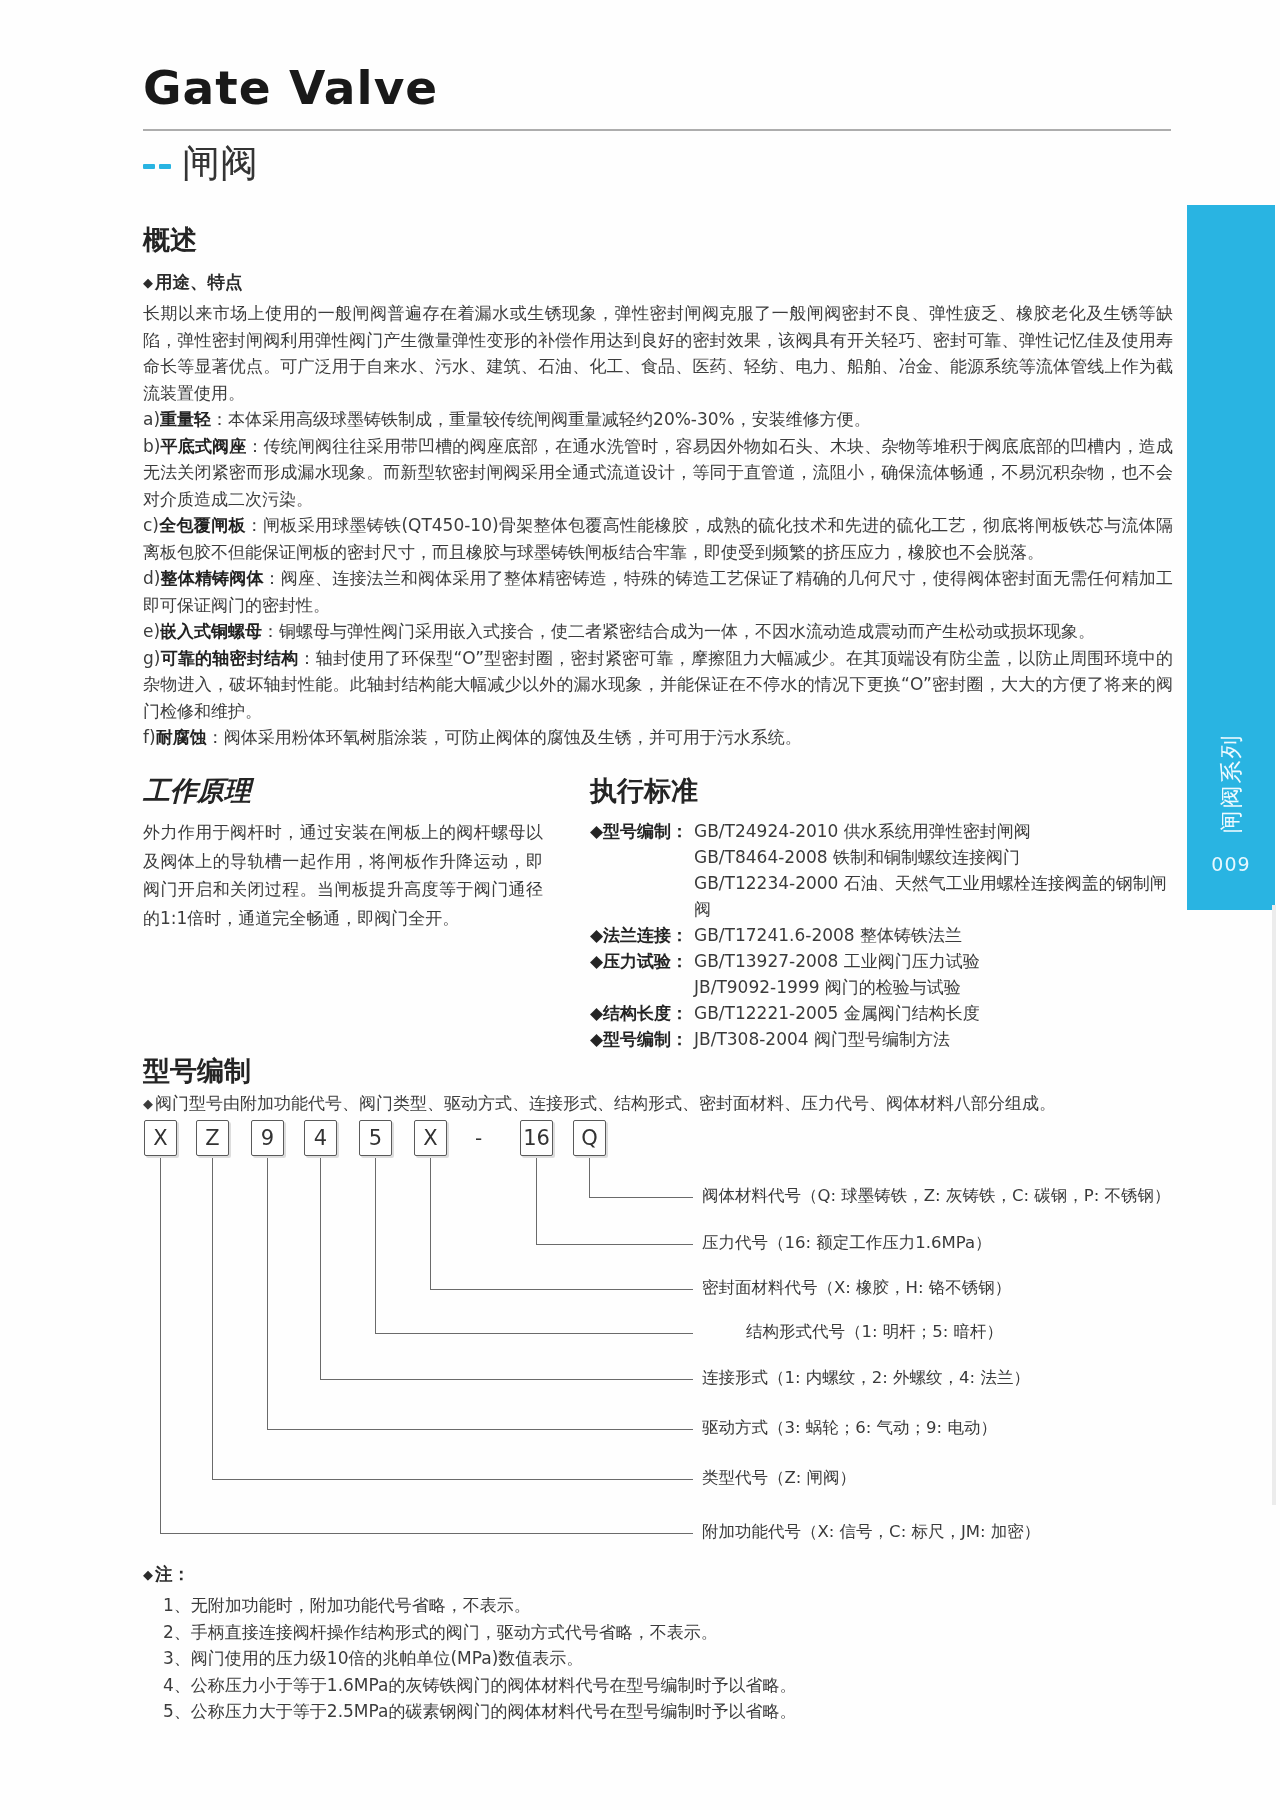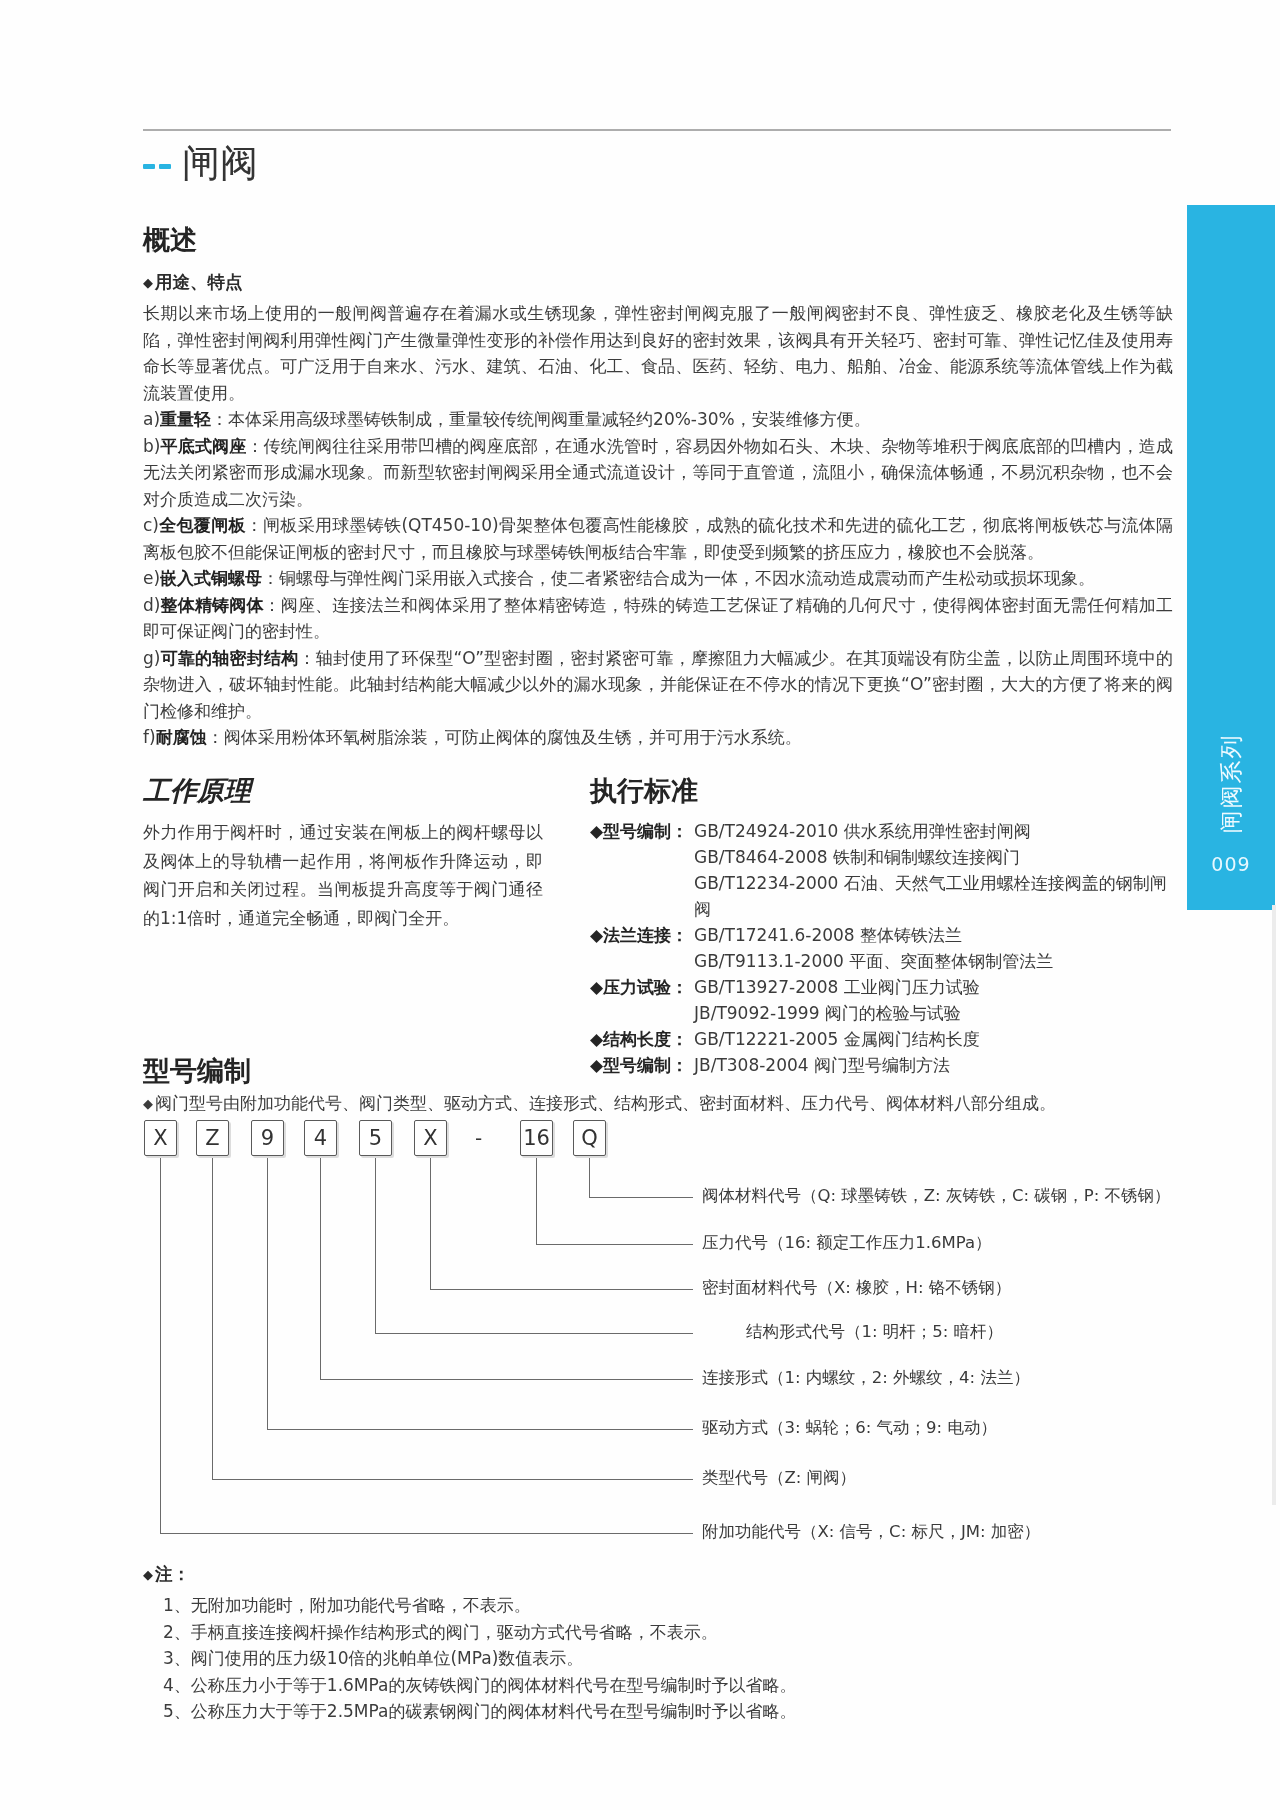--- a/index.html
+++ b/index.html
@@ -54,39 +54,40 @@
   .side-tab-textwrap{position:absolute;left:0;right:0;top:528px;height:100px;display:flex;align-items:center;justify-content:center;}
   .side-tab-text{transform:rotate(-90deg);white-space:nowrap;color:#eefaff;font-size:23px;letter-spacing:2px;}
   .side-tab-num{position:absolute;left:0;right:0;top:648px;text-align:center;color:#e8f8ff;font-size:19px;letter-spacing:1px;}
   .edge-shade{left:1272px;top:905px;width:4px;height:600px;background:#ececec;}
 </style>
 </head>
 <body>
 
 <div class="page">
 
+  <div class="abs title-en">Gate Valve</div>
   <div class="abs title-rule"></div>
   <div class="abs title-zh-row">
     <span class="dashes">
         <span class="dash"></span>
         <span class="dash"></span>
       </span>
     <span class="title-zh">闸阀</span>
   </div>
 
   <div class="abs h-big" style="left:143px;top:222px;">概述</div>
   <div class="abs h-sub" style="left:143px;top:270px;"><span class="diamond">◆</span><span>用途、特点</span></div>
   <div class="abs body-block">
     <p>长期以来市场上使用的一般闸阀普遍存在着漏水或生锈现象，弹性密封闸阀克服了一般闸阀密封不良、弹性疲乏、橡胶老化及生锈等缺陷，弹性密封闸阀利用弹性阀门产生微量弹性变形的补偿作用达到良好的密封效果，该阀具有开关轻巧、密封可靠、弹性记忆佳及使用寿命长等显著优点。可广泛用于自来水、污水、建筑、石油、化工、食品、医药、轻纺、电力、船舶、冶金、能源系统等流体管线上作为截流装置使用。</p>
     <div>
         <p class="feature">a)<b>重量轻</b>：本体采用高级球墨铸铁制成，重量较传统闸阀重量减轻约20%-30%，安装维修方便。</p>
         <p class="feature">b)<b>平底式阀座</b>：传统闸阀往往采用带凹槽的阀座底部，在通水洗管时，容易因外物如石头、木块、杂物等堆积于阀底底部的凹槽内，造成无法关闭紧密而形成漏水现象。而新型软密封闸阀采用全通式流道设计，等同于直管道，流阻小，确保流体畅通，不易沉积杂物，也不会对介质造成二次污染。</p>
         <p class="feature">c)<b>全包覆闸板</b>：闸板采用球墨铸铁(QT450-10)骨架整体包覆高性能橡胶，成熟的硫化技术和先进的硫化工艺，彻底将闸板铁芯与流体隔离板包胶不但能保证闸板的密封尺寸，而且橡胶与球墨铸铁闸板结合牢靠，即使受到频繁的挤压应力，橡胶也不会脱落。</p>
+        <p class="feature">d)<b>整体精铸阀体</b>：阀座、连接法兰和阀体采用了整体精密铸造，特殊的铸造工艺保证了精确的几何尺寸，使得阀体密封面无需任何精加工即可保证阀门的密封性。</p>
         <p class="feature">e)<b>嵌入式铜螺母</b>：铜螺母与弹性阀门采用嵌入式接合，使二者紧密结合成为一体，不因水流动造成震动而产生松动或损坏现象。</p>
-        <p class="feature">d)<b>整体精铸阀体</b>：阀座、连接法兰和阀体采用了整体精密铸造，特殊的铸造工艺保证了精确的几何尺寸，使得阀体密封面无需任何精加工即可保证阀门的密封性。</p>
         <p class="feature">g)<b>可靠的轴密封结构</b>：轴封使用了环保型“O”型密封圈，密封紧密可靠，摩擦阻力大幅减少。在其顶端设有防尘盖，以防止周围环境中的杂物进入，破坏轴封性能。此轴封结构能大幅减少以外的漏水现象，并能保证在不停水的情况下更换“O”密封圈，大大的方便了将来的阀门检修和维护。</p>
         <p class="feature">f)<b>耐腐蚀</b>：阀体采用粉体环氧树脂涂装，可防止阀体的腐蚀及生锈，并可用于污水系统。</p>
       </div>
   </div>
 
   <div class="abs h-big" style="left:143px;top:773px;font-style:italic;">工作原理</div>
   <div class="abs wp-text">外力作用于阀杆时，通过安装在闸板上的阀杆螺母以及阀体上的导轨槽一起作用，将闸板作升降运动，即阀门开启和关闭过程。当闸板提升高度等于阀门通径的1:1倍时，通道完全畅通，即阀门全开。</div>
 
   <div class="abs h-big" style="left:590px;top:773px;">执行标准</div>
   <div class="abs std-list">
@@ -95,21 +96,20 @@
         <div class="std-lines">
           <div>GB/T24924-2010 供水系统用弹性密封闸阀</div>
           <div>GB/T8464-2008 铁制和铜制螺纹连接阀门</div>
           <div>GB/T12234-2000 石油、天然气工业用螺栓连接阀盖的钢制闸阀</div>
         </div>
       </div>
       <div class="std-row">
         <span class="std-label">◆法兰连接：</span>
         <div class="std-lines">
           <div>GB/T17241.6-2008 整体铸铁法兰</div>
-          <div>GB/T9113.1-2000 平面、突面整体钢制管法兰</div>
         </div>
       </div>
       <div class="std-row">
         <span class="std-label">◆压力试验：</span>
         <div class="std-lines">
           <div>GB/T13927-2008 工业阀门压力试验</div>
           <div>JB/T9092-1999 阀门的检验与试验</div>
         </div>
       </div>
       <div class="std-row">

